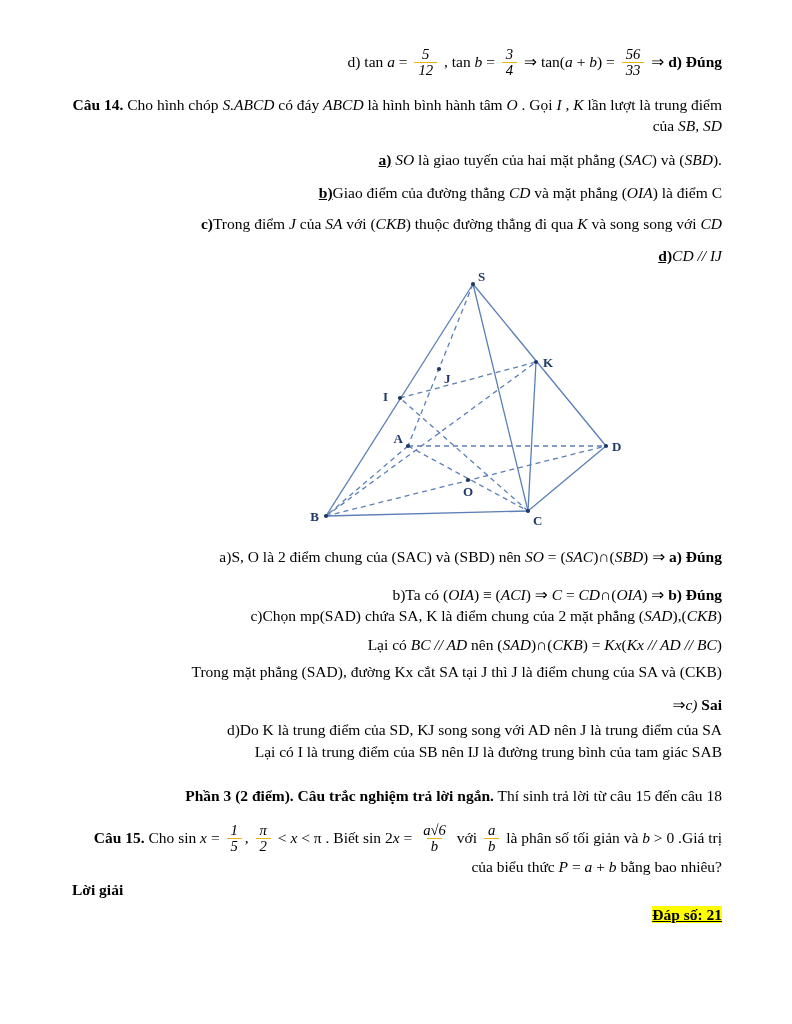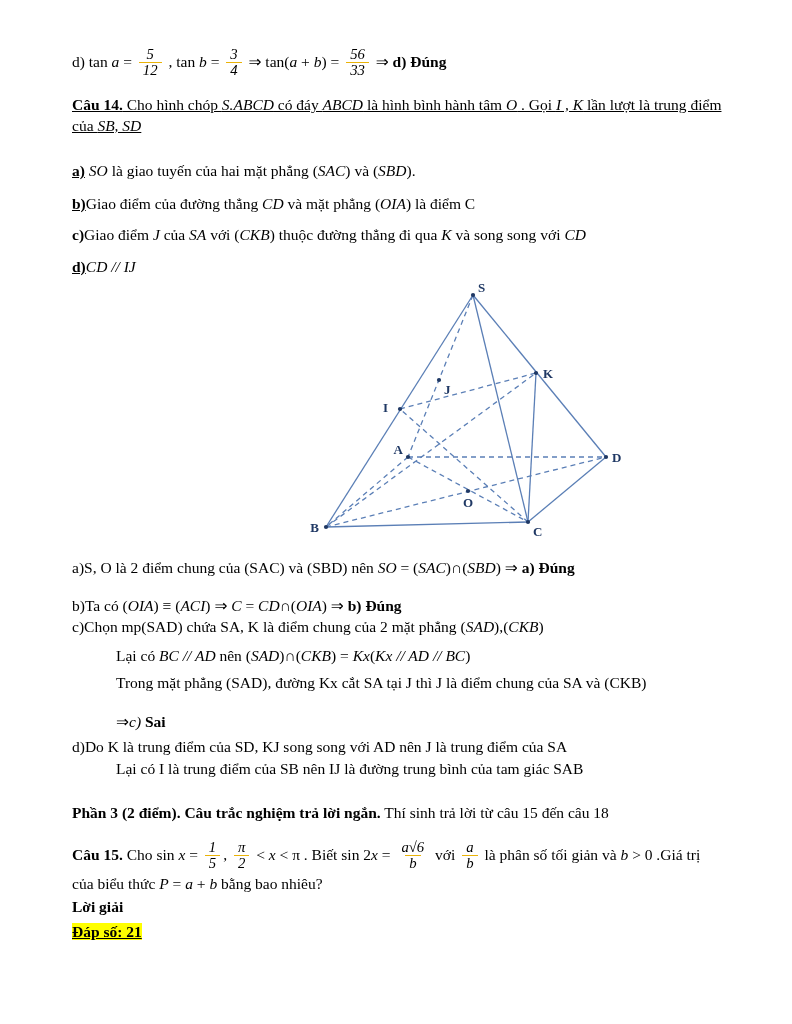--- a/index.html
+++ b/index.html
@@ -2,21 +2,21 @@
 <html><head>
 <meta charset="utf-8">
 <style>
   html,body{margin:0;padding:0;background:#ffffff;}
   body{
     width:792px;height:1024px;overflow:hidden;
     font-family:"Liberation Serif",serif;
     font-size:15.5px;color:#000;
   }
   .doc{padding:46px 70px 20px 72px;}
-  .line{margin:0;line-height:1.38;}
+  .line{margin:0;line-height:1.38;text-align:right;}
   .it{font-style:italic;}
   .bd{font-weight:bold;}
   .ul{text-decoration:underline;}
   .hl{background:#ffff00;font-weight:bold;text-decoration:underline;margin-top:6px;}
   .frac{
     display:inline-flex;flex-direction:column;align-items:center;
     vertical-align:middle;margin:1px 3px;line-height:1.05;
     font-style:italic;font-size:0.95em;
   }
   .frac .num{padding:0 4px;}
@@ -34,24 +34,24 @@
     <div class="line"><span>d)   tan </span><span class="it">a</span><span> = </span><span class="frac">
         <span class="num">5</span>
         <span class="den">12</span>
       </span><span> , tan </span><span class="it">b</span><span> = </span><span class="frac">
         <span class="num">3</span>
         <span class="den">4</span>
       </span><span> ⇒ tan(</span><span class="it">a</span><span> + </span><span class="it">b</span><span>) = </span><span class="frac">
         <span class="num">56</span>
         <span class="den">33</span>
       </span><span> ⇒ </span><span class="bd">d) Đúng</span></div>
-    <div class="line" style="margin-top: 14px; text-decoration: underline;"><span class="bd">Câu 14.</span><span> Cho hình chóp </span><span class="it">S.ABCD</span><span> có đáy </span><span class="it">ABCD</span><span> là hình bình hành tâm </span><span class="it">O</span><span> . Gọi </span><span class="it">I , K</span><span> lần lượt là trung điểm của </span><span class="it">SB, SD</span></div>
-    <div class="line" style="margin-top: 23px;"><span class="bd ul">a)</span><span> </span><span class="it">SO</span><span> là giao tuyến của hai mặt phẳng (</span><span class="it">SAC</span><span>) và (</span><span class="it">SBD</span><span>).</span></div>
+    <div class="line" style="margin-top: 14px;"><span class="bd">Câu 14.</span><span> Cho hình chóp </span><span class="it">S.ABCD</span><span> có đáy </span><span class="it">ABCD</span><span> là hình bình hành tâm </span><span class="it">O</span><span> . Gọi </span><span class="it">I , K</span><span> lần lượt là trung điểm của </span><span class="it">SB, SD</span></div>
+    <div class="line" style="margin-top: 12px;"><span class="bd ul">a)</span><span> </span><span class="it">SO</span><span> là giao tuyến của hai mặt phẳng (</span><span class="it">SAC</span><span>) và (</span><span class="it">SBD</span><span>).</span></div>
     <div class="line" style="margin-top: 12px;"><span class="bd ul">b)</span><span>Giao điểm của đường thẳng </span><span class="it">CD</span><span>  và mặt phẳng (</span><span class="it">OIA</span><span>) là điểm C</span></div>
-    <div class="line" style="margin-top: 10px;"><span class="bd">c)</span><span>Giao điểm  </span><span class="it">J</span><span> của  </span><span class="it">SA</span><span> với (</span><span class="it">CKB</span><span>) thuộc đường thẳng đi qua  </span><span class="it">K</span><span> và song song với  </span><span class="it">CD</span></div>
+    <div class="line" style="margin-top: 10px;"><span class="bd">c)</span><span>Trong điểm  </span><span class="it">J</span><span> của  </span><span class="it">SA</span><span> với (</span><span class="it">CKB</span><span>) thuộc đường thẳng đi qua  </span><span class="it">K</span><span> và song song với  </span><span class="it">CD</span></div>
     <div class="line" style="margin-top: 10px;"><span class="bd ul">d)</span><span class="it">CD // IJ</span></div>
     <div class="line" style="margin-top: 4px;">
       <div class="fig-wrap"><svg viewBox="0 0 322 260" width="322" height="260">
           <line x1="165" y1="14" x2="100" y2="176" stroke="#5b7fb6" stroke-width="1.3" stroke-dasharray="5 4"></line>
           <line x1="100" y1="176" x2="18" y2="246" stroke="#5b7fb6" stroke-width="1.3" stroke-dasharray="5 4"></line>
           <line x1="100" y1="176" x2="298" y2="176" stroke="#5b7fb6" stroke-width="1.3" stroke-dasharray="5 4"></line>
           <line x1="100" y1="176" x2="220" y2="241" stroke="#5b7fb6" stroke-width="1.3" stroke-dasharray="5 4"></line>
           <line x1="18" y1="246" x2="298" y2="176" stroke="#5b7fb6" stroke-width="1.3" stroke-dasharray="5 4"></line>
           <line x1="18" y1="246" x2="228" y2="92" stroke="#5b7fb6" stroke-width="1.3" stroke-dasharray="5 4"></line>
           <line x1="220" y1="241" x2="92" y2="128" stroke="#5b7fb6" stroke-width="1.3" stroke-dasharray="5 4"></line>
@@ -80,21 +80,21 @@
           <text x="11" y="251" text-anchor="end" fill="#1f3864">B</text>
           <circle cx="220" cy="241" r="2.1" fill="#1f3864"></circle>
           <text x="225" y="255" text-anchor="start" fill="#1f3864">C</text>
         </svg></div>
     </div>
     <div class="line" style="margin-top: 10px;"><span>a)S, O là 2 điểm chung của (SAC) và (SBD) nên  </span><span class="it">SO</span><span> = (</span><span class="it">SAC</span><span>)∩(</span><span class="it">SBD</span><span>) ⇒ </span><span class="bd">a) Đúng</span></div>
     <div class="line" style="margin-top: 17px;"><span>b)Ta có (</span><span class="it">OIA</span><span>) ≡ (</span><span class="it">ACI</span><span>) ⇒ </span><span class="it">C</span><span> = </span><span class="it">CD</span><span>∩(</span><span class="it">OIA</span><span>) ⇒ </span><span class="bd">b) Đúng</span></div>
     <div class="line" style=""><span>c)Chọn mp(SAD) chứa SA, K là điểm chung của 2 mặt phẳng (</span><span class="it">SAD</span><span>),(</span><span class="it">CKB</span><span>)</span></div>
     <div class="line" style="margin-top: 7px; padding-left: 44px;"><span>Lại có  </span><span class="it">BC // AD</span><span> nên (</span><span class="it">SAD</span><span>)∩(</span><span class="it">CKB</span><span>) = </span><span class="it">Kx</span><span>(</span><span class="it">Kx // AD // BC</span><span>)</span></div>
     <div class="line" style="margin-top: 6px; padding-left: 44px;"><span>Trong mặt phẳng (SAD), đường Kx cắt SA tại J thì J là điểm chung của SA và (CKB)</span></div>
-    <div class="line" style="margin-top: 18px; padding-left: 44px;"><span>⇒</span><span class="it">c)</span><span>  </span><span class="bd">Sai</span></div>
+    <div class="line" style="margin-top: 12px; padding-left: 44px;"><span>⇒</span><span class="it">c)</span><span>  </span><span class="bd">Sai</span></div>
     <div class="line" style="margin-top: 3px;"><span>d)Do K là trung điểm của SD, KJ song song với AD nên J là trung điểm của SA</span></div>
     <div class="line" style="margin-top: 1px; padding-left: 44px;"><span>Lại có I là trung điểm của SB nên IJ là đường trung bình của tam giác SAB</span></div>
     <div class="line" style="margin-top: 22px;"><span class="bd">Phần 3 (2 điểm). Câu trắc nghiệm trả lời ngắn.</span><span> Thí sinh trả lời từ câu 15 đến câu 18</span></div>
     <div class="line" style="margin-top: 16px;"><span class="bd">Câu 15.</span><span> Cho  sin </span><span class="it">x</span><span> = </span><span class="frac">
         <span class="num">1</span>
         <span class="den">5</span>
       </span><span>, </span><span class="frac">
         <span class="num">π</span>
         <span class="den">2</span>
       </span><span> &lt; </span><span class="it">x</span><span> &lt; π . Biết  sin 2</span><span class="it">x</span><span> = </span><span class="frac">

